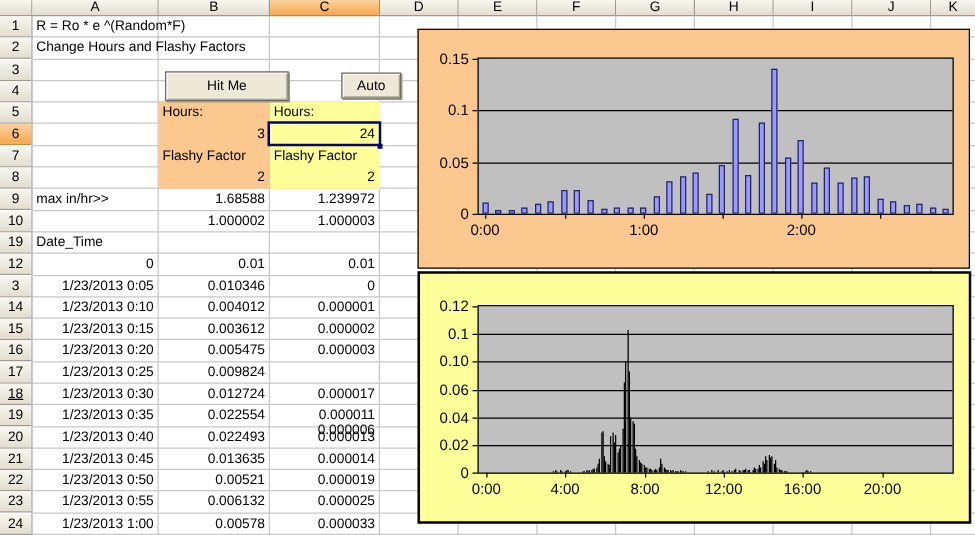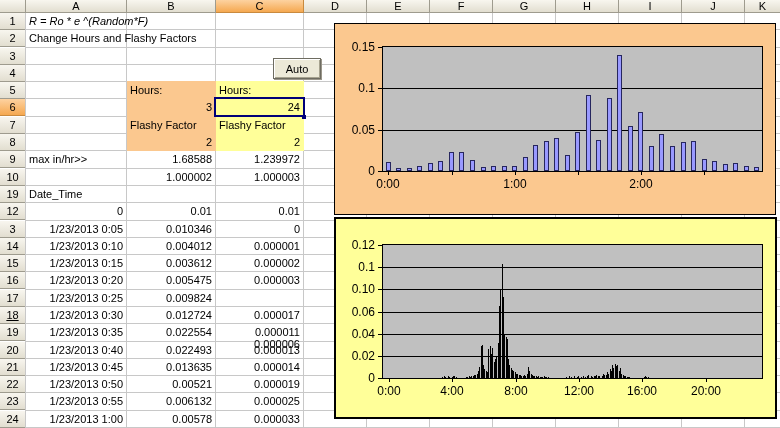--- a/index.html
+++ b/index.html
@@ -114,21 +114,21 @@
       <div class="fillrect" style="left: 127px; top: 81px; width: 89px; height: 18px; background: rgb(251, 200, 143);"></div>
       <div class="fillrect" style="left: 216px; top: 81px; width: 88px; height: 18px; background: rgb(255, 255, 153);"></div>
       <div class="fillrect" style="left: 127px; top: 98px; width: 89px; height: 18px; background: rgb(251, 200, 143);"></div>
       <div class="fillrect" style="left: 216px; top: 98px; width: 88px; height: 18px; background: rgb(255, 255, 153);"></div>
       <div class="fillrect" style="left: 127px; top: 116px; width: 89px; height: 18px; background: rgb(251, 200, 143);"></div>
       <div class="fillrect" style="left: 216px; top: 116px; width: 88px; height: 18px; background: rgb(255, 255, 153);"></div>
       <div class="fillrect" style="left: 127px; top: 133px; width: 89px; height: 18px; background: rgb(251, 200, 143);"></div>
       <div class="fillrect" style="left: 216px; top: 133px; width: 88px; height: 18px; background: rgb(255, 255, 153);"></div>
     </div>
   <div id="cells">
-      <div class="cell" style="left: 26px; top: 14px; width: 100px; height: 15px; line-height: 15px; font-style: italic;">R = Ro * e ^(Random*F)</div>
+      <div class="cell" style="left: 26px; top: 14px; width: 100px; height: 15px; line-height: 15px;">R = Ro * e ^(Random*F)</div>
       <div class="cell" style="left: 26px; top: 31px; width: 100px; height: 15px; line-height: 15px;">Change Hours and Flashy Factors</div>
       <div class="cell" style="left: 127px; top: 83px; width: 88px; height: 15px; line-height: 15px;">Hours:</div>
       <div class="cell" style="left: 216px; top: 83px; width: 87px; height: 15px; line-height: 15px;">Hours:</div>
       <div class="cell r" style="left: 127px; top: 100px; width: 88px; height: 15px; line-height: 15px;">3</div>
       <div class="cell r" style="left: 216px; top: 100px; width: 87px; height: 15px; line-height: 15px;">24</div>
       <div class="cell" style="left: 127px; top: 118px; width: 88px; height: 15px; line-height: 15px;">Flashy Factor</div>
       <div class="cell" style="left: 216px; top: 118px; width: 87px; height: 15px; line-height: 15px;">Flashy Factor</div>
       <div class="cell r" style="left: 127px; top: 135px; width: 88px; height: 15px; line-height: 15px;">2</div>
       <div class="cell r" style="left: 216px; top: 135px; width: 87px; height: 15px; line-height: 15px;">2</div>
       <div class="cell" style="left: 26px; top: 152px; width: 100px; height: 15px; line-height: 15px;">max in/hr&gt;&gt;</div>
@@ -172,20 +172,23 @@
       <div class="cell r" style="left: 216px; top: 377px; width: 87px; height: 15px; line-height: 15px;">0.000019</div>
       <div class="cell r" style="left: 26px; top: 394px; width: 100px; height: 15px; line-height: 15px;">1/23/2013 0:55</div>
       <div class="cell r" style="left: 127px; top: 394px; width: 88px; height: 15px; line-height: 15px;">0.006132</div>
       <div class="cell r" style="left: 216px; top: 394px; width: 87px; height: 15px; line-height: 15px;">0.000025</div>
       <div class="cell r" style="left: 26px; top: 412px; width: 100px; height: 15px; line-height: 15px;">1/23/2013 1:00</div>
       <div class="cell r" style="left: 127px; top: 412px; width: 88px; height: 15px; line-height: 15px;">0.00578</div>
       <div class="cell r" style="left: 216px; top: 412px; width: 87px; height: 15px; line-height: 15px;">0.000033</div>
     </div>
   <div id="selbox" style="left: 214px; top: 97px; width: 91px; height: 20px; border-color: rgb(0, 0, 120);"></div>
   <div id="selhandle" style="left: 302px; top: 115px; background: rgb(0, 0, 120);"></div>
+  <div class="xlbtn" id="btn-hitme" style="left:132px;top:57px;width:99px;height:24px">
+    <span>Hit Me</span>
+  </div>
   <div class="xlbtn" id="btn-auto" style="left:273px;top:58px;width:48px;height:21px">
     <span>Auto</span>
   </div>
   <div class="chart" id="chart-top" style="left: 334px; top: 23px; width: 442px; height: 192px; border: 1px solid rgb(0, 0, 0); background: rgb(251, 200, 143);">
       <div class="plot" style="left: 47px; top: 22px; width: 379px; height: 124px;"></div>
       <div class="ytick" style="left: 43px; top: 23px;"></div>
       <div class="ylab" style="left: 6px; top: 17px; width: 34px;">0.15</div>
       <div class="gridline" style="left: 48px; top: 64px; width: 379px;"></div>
       <div class="ytick" style="left: 43px; top: 64px;"></div>
       <div class="ylab" style="left: 6px; top: 58px; width: 34px;">0.1</div>

